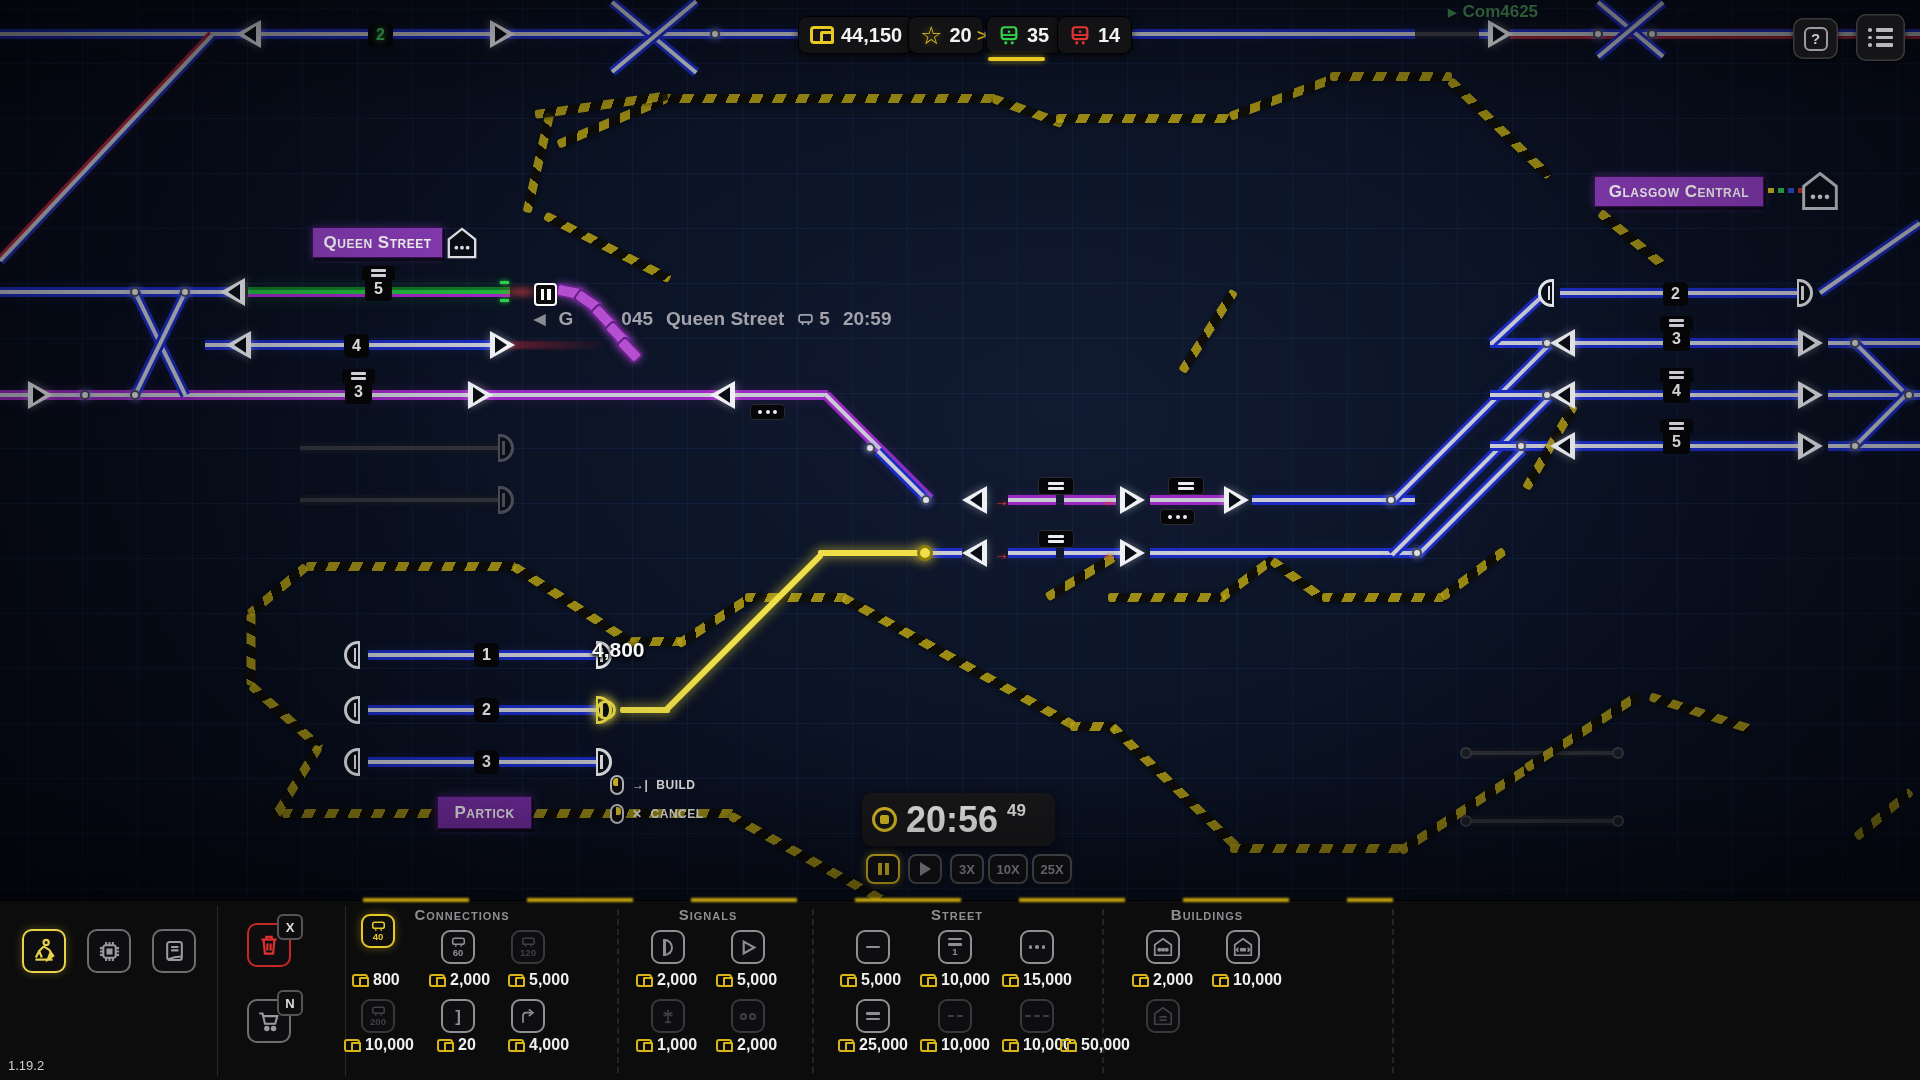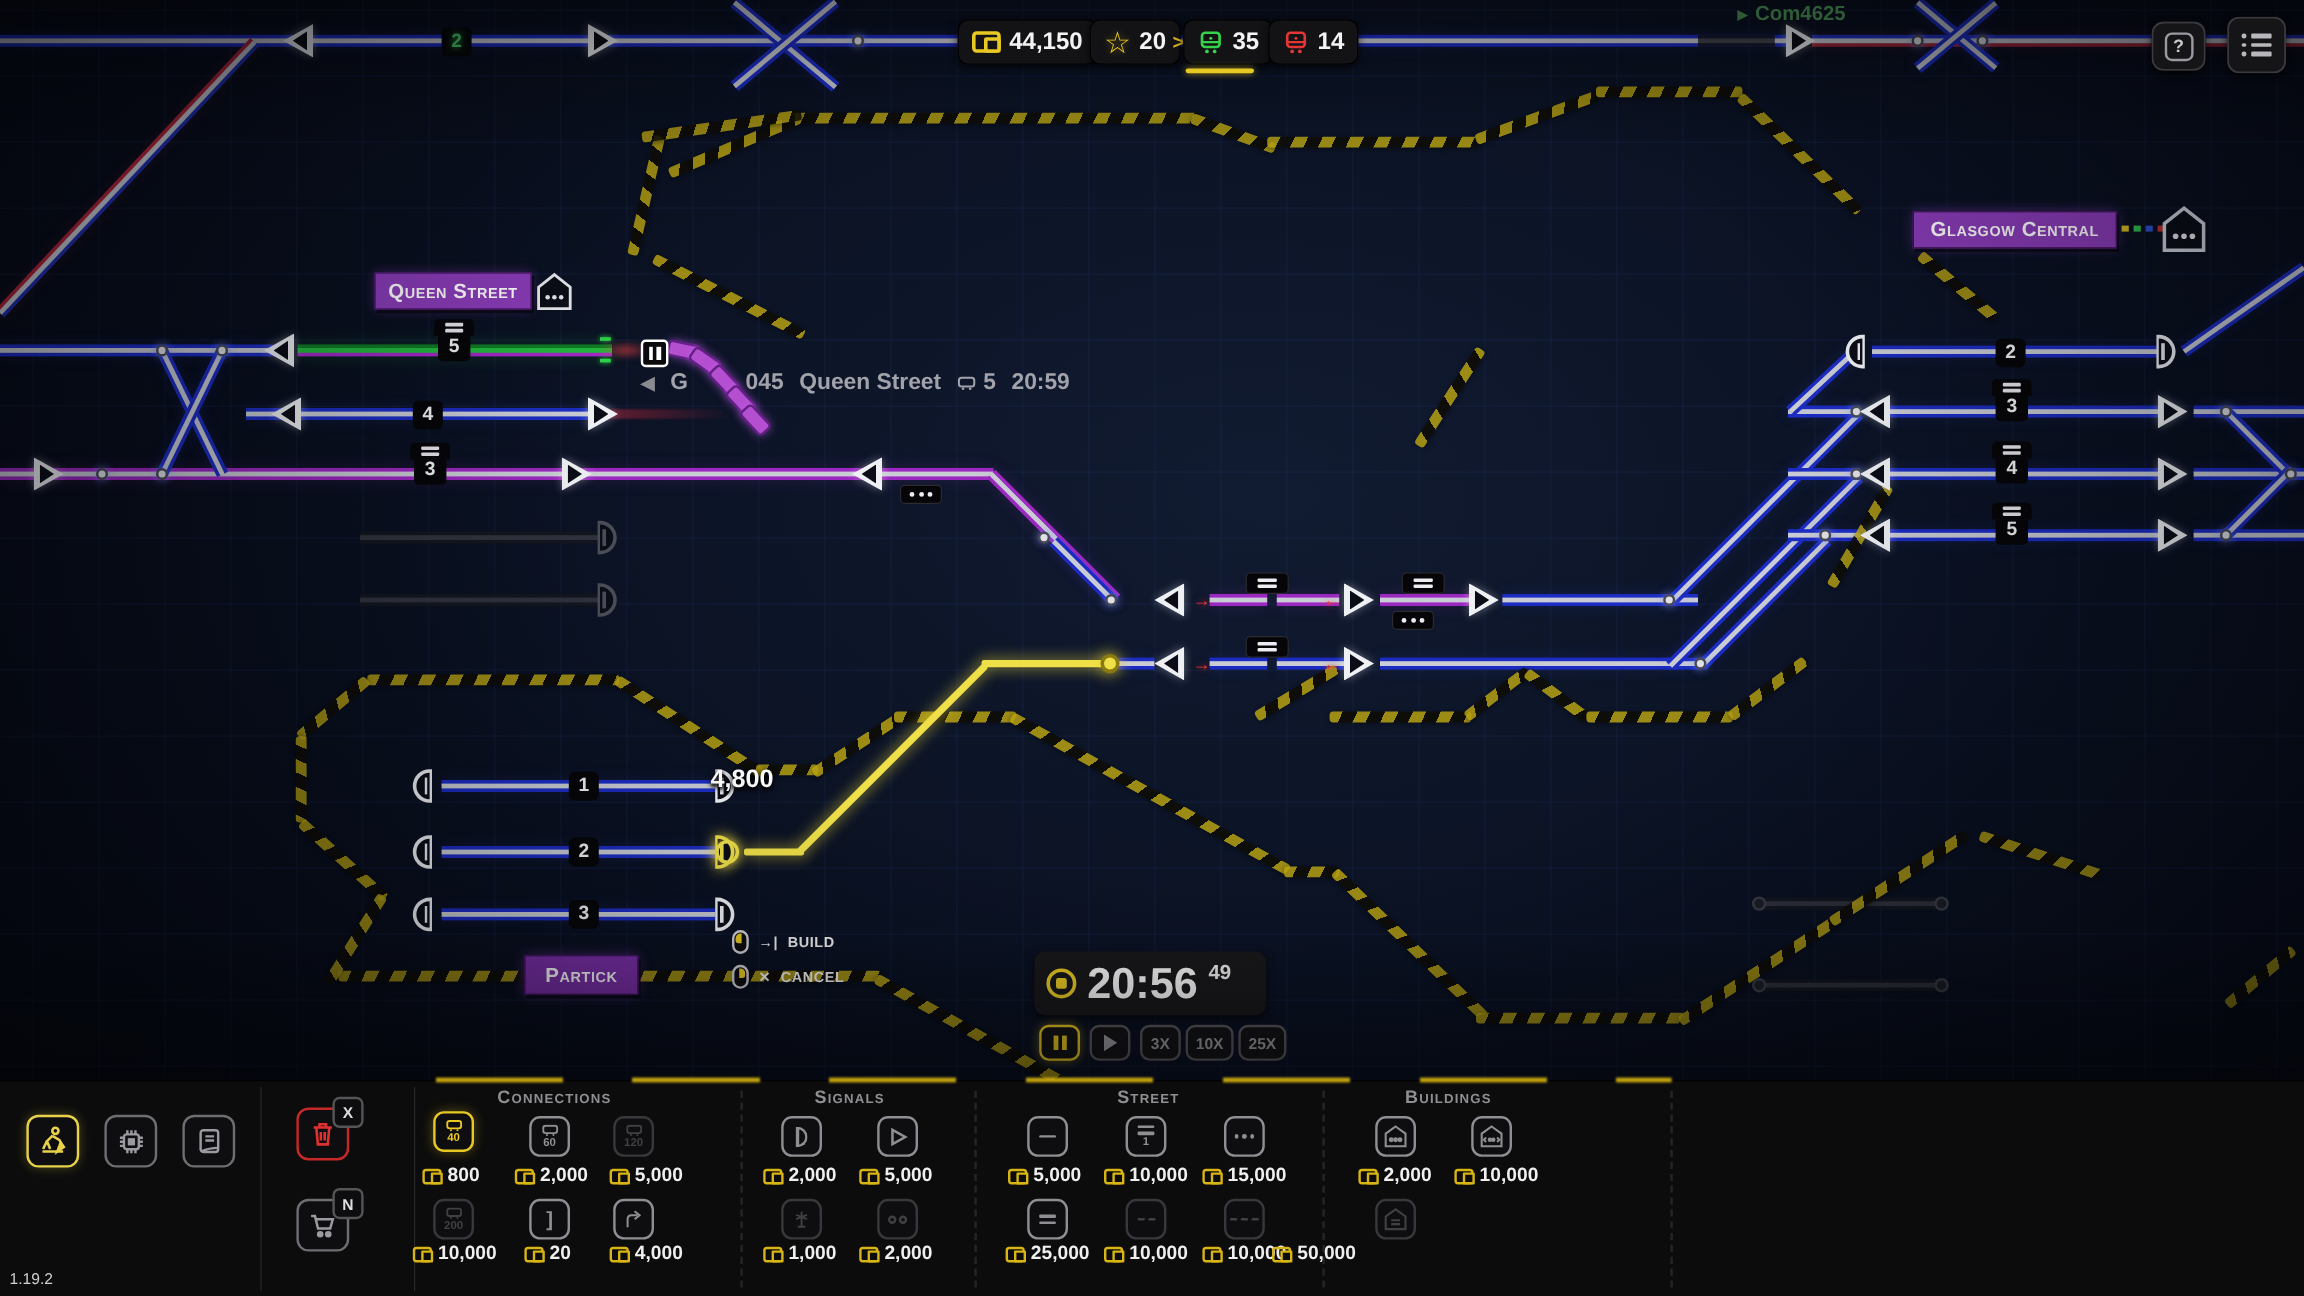--- a/index.html
+++ b/index.html
@@ -534,21 +534,21 @@
         </svg>
     </div>
     <div class="hk" style="left:277px;top:89px">N</div>
     <i class="vdiv" style="left:345px"></i>
     <i class="vdash" style="left:617px"></i>
     <i class="vdash" style="left:812px"></i>
     <i class="vdash" style="left:1102px"></i>
     <i class="vdash" style="left:1392px"></i>
 
     <div class="sect-title" style="left:362px">Connections</div>
-    <div class="ico sel" style="left:361px;top:25px">
+    <div class="ico sel" style="left:361px;top:13px">
       <svg width="17" height="10" viewBox="0 0 20 13" style="color:inherit">
           <rect x="2.5" y="1.5" width="15" height="8" rx="2.5" fill="none" stroke="currentColor" stroke-width="2"></rect>
           <circle cx="6.5" cy="11.6" r="1.1" fill="currentColor"></circle>
           <circle cx="13.5" cy="11.6" r="1.1" fill="currentColor"></circle>
         </svg>
       <span class="nm">40</span>
     </div>
     <div class="ico" style="left:441px;top:29px">
       <svg width="17" height="10" viewBox="0 0 20 13">
           <rect x="2.5" y="1.5" width="15" height="8" rx="2.5" fill="none" stroke="currentColor" stroke-width="2"></rect>

